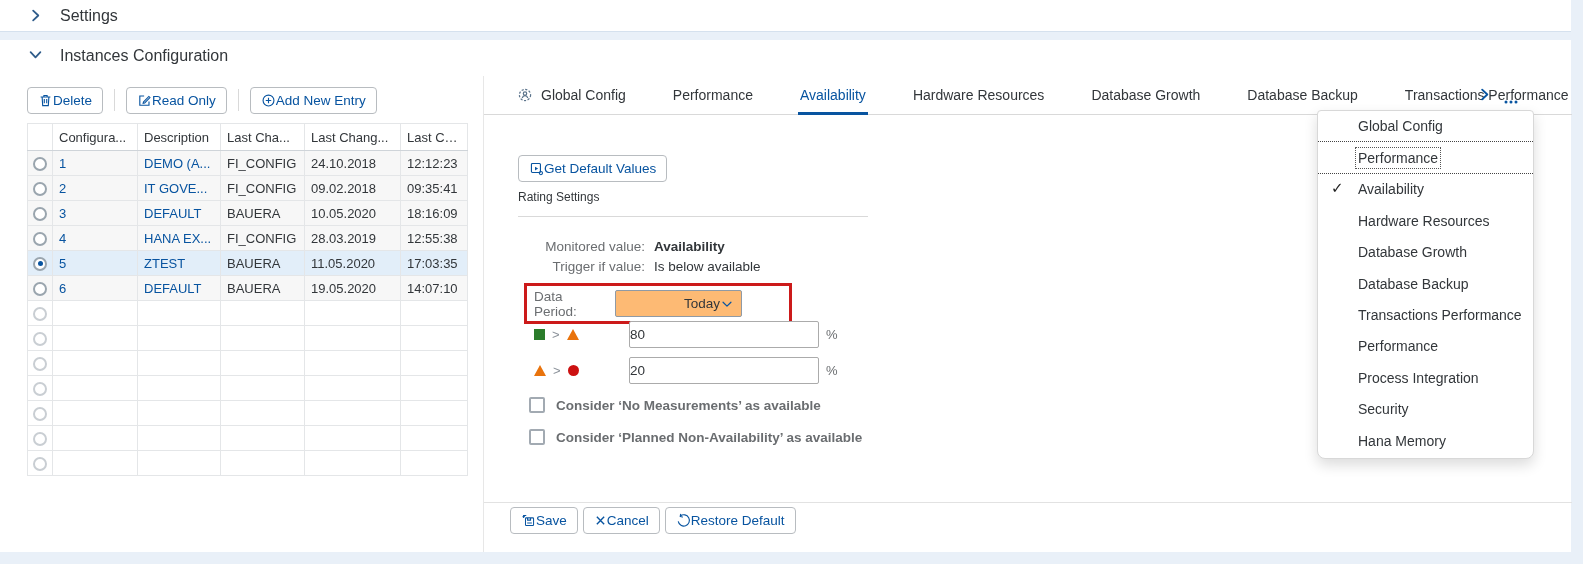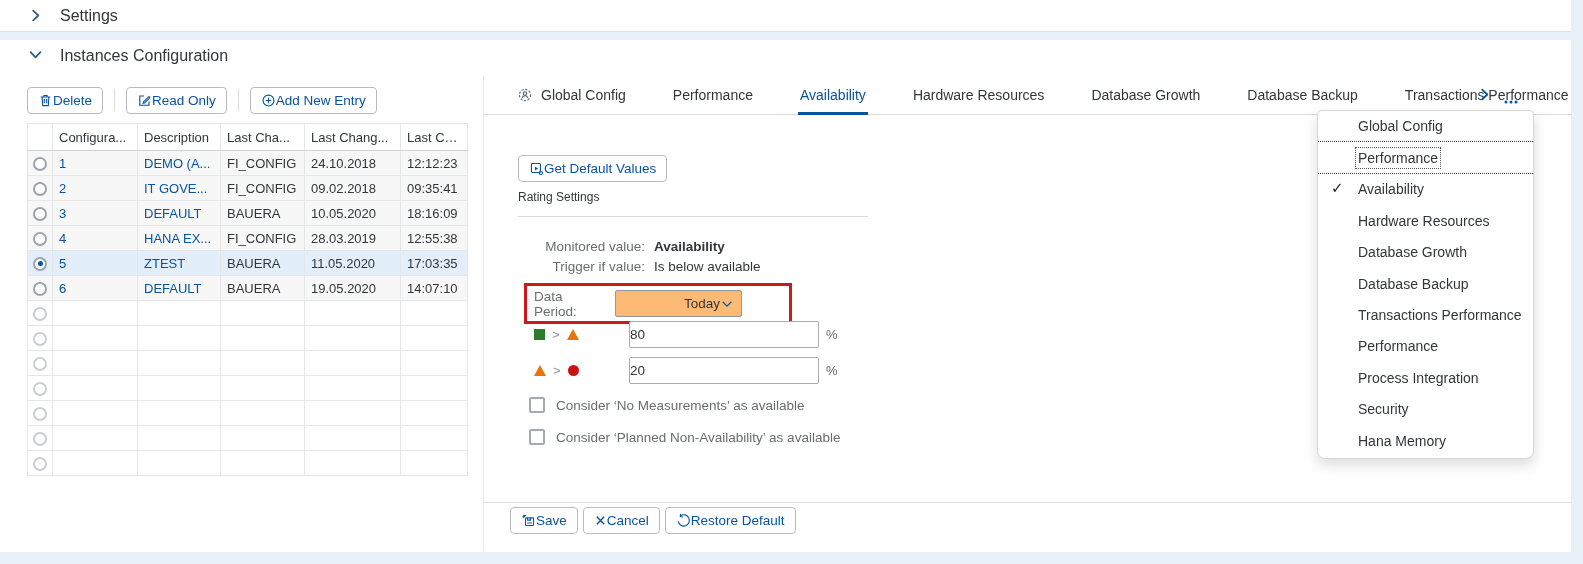--- a/index.html
+++ b/index.html
@@ -114,21 +114,21 @@
   .sq-green { width:11px; height:11px; background:#2b7c2b; }
   .tri-orange { width:0; height:0; border-left:6.5px solid transparent; border-right:6.5px solid transparent; border-bottom:11px solid #e9730c; }
   .dot-red { width:11px; height:11px; border-radius:50%; background:#cc1111; }
   .th-gt { color:#8a9199; font-size:13px; }
   .th-input {
     margin-left:23px; width:190px; height:27px; border:1px solid #ababab; border-radius:2px;
     padding-right:8px; font-family:inherit; font-size:13.5px; color:#32363a; background:#fff;
   }
   .th-unit { margin-left:7px; color:#6a6d70; }
 
-  .cb-row { position:absolute; left:45px; display:flex; align-items:center; }
+  .cb-row { position:absolute; left:45px; display:flex; align-items:center;font-weight:bold; }
   .cb-row.first  { top:321px; }
   .cb-row.second { top:353px; }
   .checkbox { width:16px; height:16px; border:2px solid #a2aab2; border-radius:2px; background:#fff; cursor:pointer; }
   .cb-label { margin-left:11px; color:#6a6d70; font-size:13.5px; }
 
   .footer-divider { position:absolute; left:0; top:426px; width:1088px; height:1px; background:#e2e2e2; }
   .footer-bar { position:absolute; left:4px; top:431px; display:flex; gap:5px;margin-left:22px; }
 
   
   .overflow-menu {

